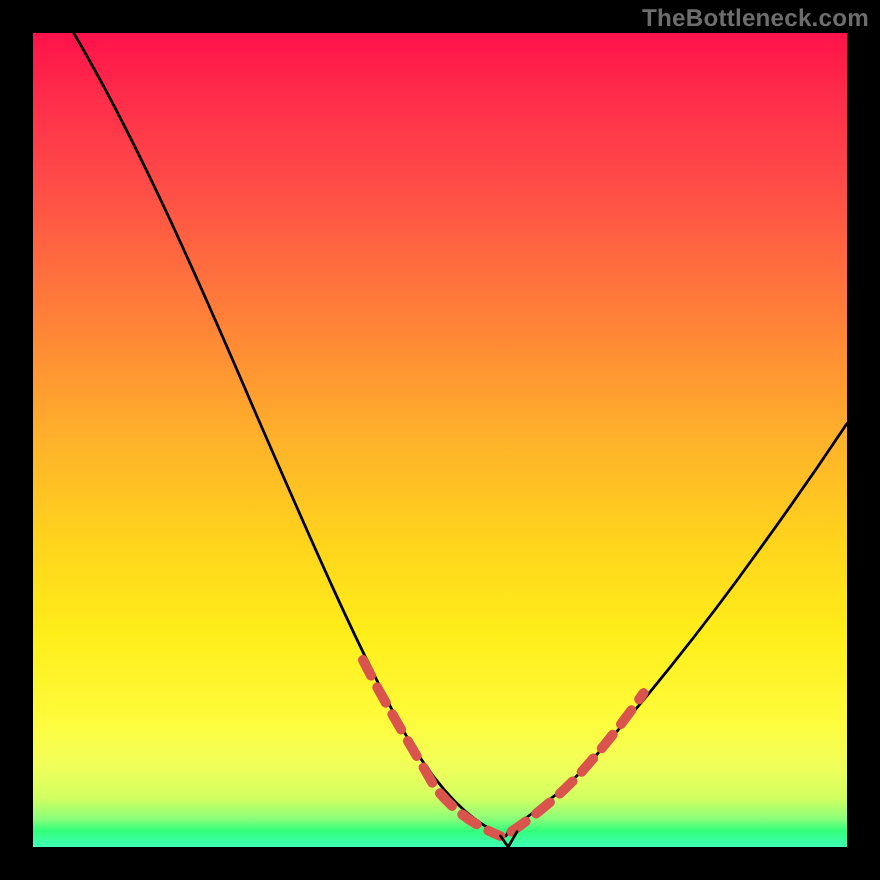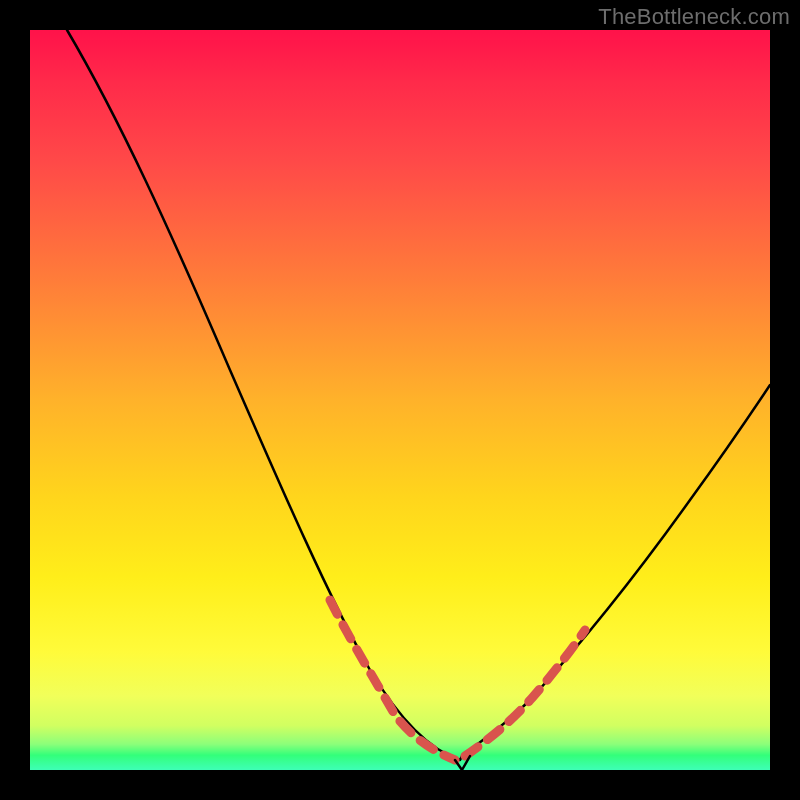--- a/index.html
+++ b/index.html
@@ -16,21 +16,21 @@
     width: 800px;
     height: 800px;
     background: #000;
   }
   .watermark {
     position: absolute;
     top: 4px;
     right: 10px;
     color: #6d6d6d;
     font-size: 22px;
-    font-weight: 400;
+    font-weight: 700;
     letter-spacing: 0.2px;
     z-index: 10;
   }
   .plot-area {
     position: absolute;
     left: 30px;
     top: 30px;
     width: 740px;
     height: 740px;
     

